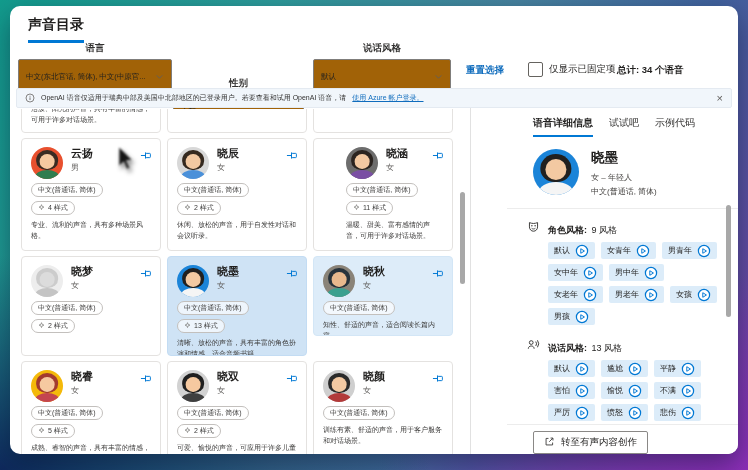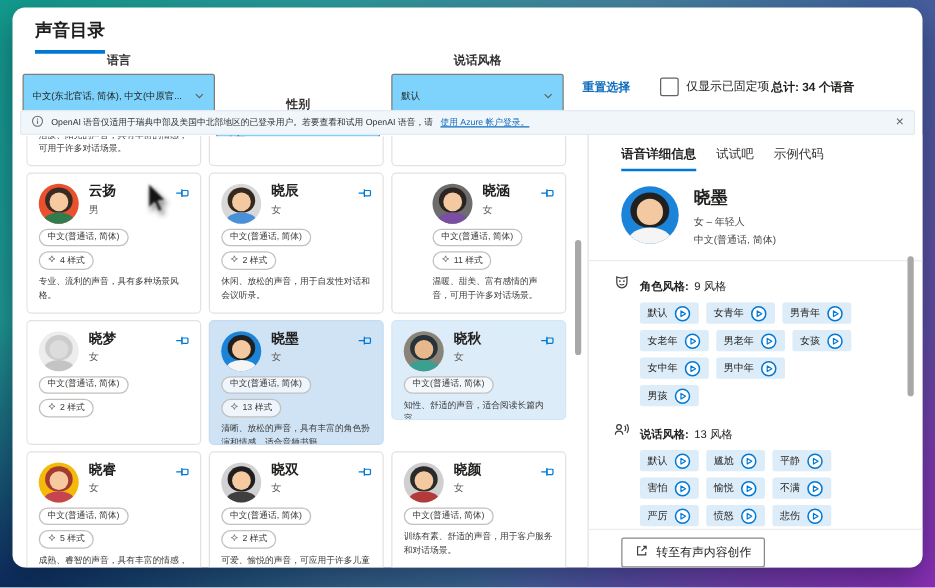--- a/index.html
+++ b/index.html
@@ -12,21 +12,21 @@
   .window{position:absolute;left:10px;top:6px;width:728px;height:448px;background:#fff;
     border-radius:10px;box-shadow:0 10px 28px rgba(5,15,45,.45);overflow:hidden;}
   
   .top-tabs{position:absolute;left:18px;top:10px;display:flex;gap:26px;font-size:14px;flex-direction:column;}
   .top-tab{color:#323130;padding-bottom:6px;cursor:default;}
   .top-tab.active{font-weight:700;color:#201f1e;border-bottom:3px solid #0078d4;}
   
   .fgroup{position:absolute;top:36px;text-align:center;}
   .flabel{font-size:9.5px;font-weight:700;color:#323130;margin-bottom:4px;}
   .select{height:36px;border:1px solid #7f7d7b;border-radius:2px;display:flex;align-items:center;
-    justify-content:space-between;padding:0 7px;font-size:7.5px;color:#201f1e;background:#7dd3fc;box-sizing:border-box;}
+    justify-content:space-between;padding:0 7px;font-size:7.5px;color:#201f1e;background:#a16207;box-sizing:border-box;}
   .select .val{white-space:nowrap;overflow:hidden;text-overflow:ellipsis;}
   .reset-link{position:absolute;left:456px;top:58px;font-size:9.5px;font-weight:700;color:#0f6cbd;}
   .chk-row{position:absolute;left:518px;top:56px;display:flex;align-items:center;gap:6px;text-align:center;}
   .checkbox{width:13px;height:13px;border:1px solid #65635f;border-radius:2px;background:#fff;}
   .chk-label{font-size:9.5px;color:#201f1e;}
   .total{position:absolute;left:607px;top:58px;font-size:9.5px;font-weight:700;color:#201f1e;}
   
   .banner{position:absolute;left:6px;right:6px;top:82px;height:20px;background:#f1f6fb;
     border:1px solid #e4eaf1;border-radius:2px;display:flex;align-items:center;gap:6px;
     padding:0 8px;font-size:7px;color:#323130;box-sizing:border-box;}
@@ -56,21 +56,21 @@
   .av-hair{position:absolute;left:50%;top:10%;width:68%;height:62%;transform:translateX(-50%);
     background:var(--hair);border-radius:50% 50% 46% 46%;}
   .av-face{position:absolute;left:50%;top:22%;width:46%;height:46%;transform:translateX(-50%);
     background:var(--skin);border-radius:50%;}
   .av-body{position:absolute;left:50%;bottom:-16%;width:74%;height:44%;transform:translateX(-50%);
     background:var(--shirt);border-radius:50% 50% 0 0;}
   
   .vscroll{position:absolute;width:5px;border-radius:3px;background:#a8a8a8;}
   
   .panel{position:absolute;left:460px;top:102px;right:0;bottom:0;border-left:1px solid #e1e1e1;
-    display:flex;flex-direction:column;background:#fff;}
+    display:flex;flex-direction:column;background:#fff;padding-left:36px;}
   .panel-tabs{display:flex;gap:16px;padding:8px 16px 0 26px;font-size:10px;}
   .panel-tab{color:#323130;padding-bottom:5px;}
   .panel-tab.active{font-weight:700;color:#201f1e;border-bottom:2.5px solid #0078d4;}
   .voice-head{display:flex;gap:12px;align-items:flex-start;padding:12px 16px 10px 26px;border-bottom:1px solid #ececec;}
   .voice-name{font-size:13.5px;font-weight:700;color:#201f1e;}
   .voice-meta{font-size:8px;color:#484644;margin-top:4px;line-height:1.7;}
   .panel-scroll{flex:1;overflow:hidden;padding:10px 14px 0 20px;}
   .section{display:flex;gap:7px;margin-bottom:12px;}
   .section-icon{width:14px;flex:none;padding-top:0;}
   .section-title{font-size:9px;font-weight:700;color:#201f1e;}
@@ -512,59 +512,59 @@
     <span class="play-btn">
       <svg width="14" height="14" viewBox="0 0 16 16">
                         <circle cx="8" cy="8" r="6.4" fill="#fff" stroke="#0078d4" stroke-width="1.4"></circle>
                         <path d="M6.6 5.4v5.2l4.2-2.6z" fill="none" stroke="#0078d4" stroke-width="1.1" stroke-linejoin="round"></path>
                       </svg>
     </span>
   </div>
                 </div>
                 <div class="chip-row">
                   <div class="chip">
-    <span class="chip-label">女老年</span>
-    <span class="play-btn">
-      <svg width="14" height="14" viewBox="0 0 16 16">
-                        <circle cx="8" cy="8" r="6.4" fill="#fff" stroke="#0078d4" stroke-width="1.4"></circle>
-                        <path d="M6.6 5.4v5.2l4.2-2.6z" fill="none" stroke="#0078d4" stroke-width="1.1" stroke-linejoin="round"></path>
-                      </svg>
-    </span>
-  </div>
-                  <div class="chip">
-    <span class="chip-label">男老年</span>
-    <span class="play-btn">
-      <svg width="14" height="14" viewBox="0 0 16 16">
-                        <circle cx="8" cy="8" r="6.4" fill="#fff" stroke="#0078d4" stroke-width="1.4"></circle>
-                        <path d="M6.6 5.4v5.2l4.2-2.6z" fill="none" stroke="#0078d4" stroke-width="1.1" stroke-linejoin="round"></path>
-                      </svg>
-    </span>
-  </div>
-                  <div class="chip">
-    <span class="chip-label">女孩</span>
+    <span class="chip-label">女中年</span>
+    <span class="play-btn">
+      <svg width="14" height="14" viewBox="0 0 16 16">
+                        <circle cx="8" cy="8" r="6.4" fill="#fff" stroke="#0078d4" stroke-width="1.4"></circle>
+                        <path d="M6.6 5.4v5.2l4.2-2.6z" fill="none" stroke="#0078d4" stroke-width="1.1" stroke-linejoin="round"></path>
+                      </svg>
+    </span>
+  </div>
+                  <div class="chip">
+    <span class="chip-label">男中年</span>
     <span class="play-btn">
       <svg width="14" height="14" viewBox="0 0 16 16">
                         <circle cx="8" cy="8" r="6.4" fill="#fff" stroke="#0078d4" stroke-width="1.4"></circle>
                         <path d="M6.6 5.4v5.2l4.2-2.6z" fill="none" stroke="#0078d4" stroke-width="1.1" stroke-linejoin="round"></path>
                       </svg>
     </span>
   </div>
                 </div>
                 <div class="chip-row">
                   <div class="chip">
-    <span class="chip-label">女中年</span>
-    <span class="play-btn">
-      <svg width="14" height="14" viewBox="0 0 16 16">
-                        <circle cx="8" cy="8" r="6.4" fill="#fff" stroke="#0078d4" stroke-width="1.4"></circle>
-                        <path d="M6.6 5.4v5.2l4.2-2.6z" fill="none" stroke="#0078d4" stroke-width="1.1" stroke-linejoin="round"></path>
-                      </svg>
-    </span>
-  </div>
-                  <div class="chip">
-    <span class="chip-label">男中年</span>
+    <span class="chip-label">女老年</span>
+    <span class="play-btn">
+      <svg width="14" height="14" viewBox="0 0 16 16">
+                        <circle cx="8" cy="8" r="6.4" fill="#fff" stroke="#0078d4" stroke-width="1.4"></circle>
+                        <path d="M6.6 5.4v5.2l4.2-2.6z" fill="none" stroke="#0078d4" stroke-width="1.1" stroke-linejoin="round"></path>
+                      </svg>
+    </span>
+  </div>
+                  <div class="chip">
+    <span class="chip-label">男老年</span>
+    <span class="play-btn">
+      <svg width="14" height="14" viewBox="0 0 16 16">
+                        <circle cx="8" cy="8" r="6.4" fill="#fff" stroke="#0078d4" stroke-width="1.4"></circle>
+                        <path d="M6.6 5.4v5.2l4.2-2.6z" fill="none" stroke="#0078d4" stroke-width="1.1" stroke-linejoin="round"></path>
+                      </svg>
+    </span>
+  </div>
+                  <div class="chip">
+    <span class="chip-label">女孩</span>
     <span class="play-btn">
       <svg width="14" height="14" viewBox="0 0 16 16">
                         <circle cx="8" cy="8" r="6.4" fill="#fff" stroke="#0078d4" stroke-width="1.4"></circle>
                         <path d="M6.6 5.4v5.2l4.2-2.6z" fill="none" stroke="#0078d4" stroke-width="1.1" stroke-linejoin="round"></path>
                       </svg>
     </span>
   </div>
                 </div>
                 <div class="chip-row">
                   <div class="chip">

